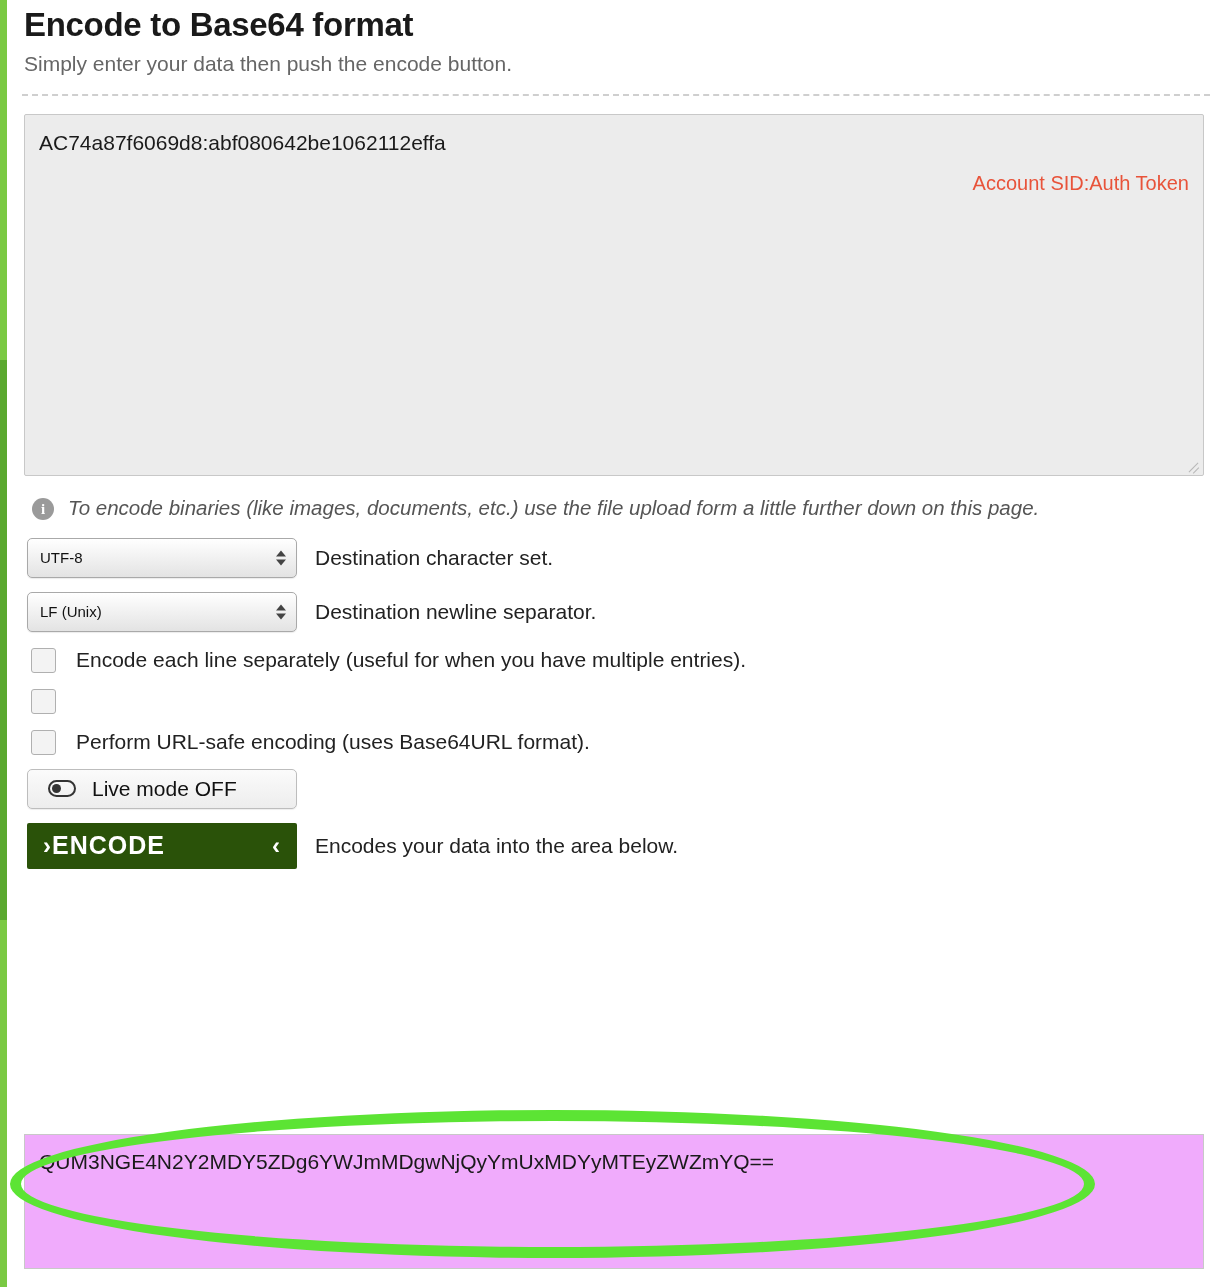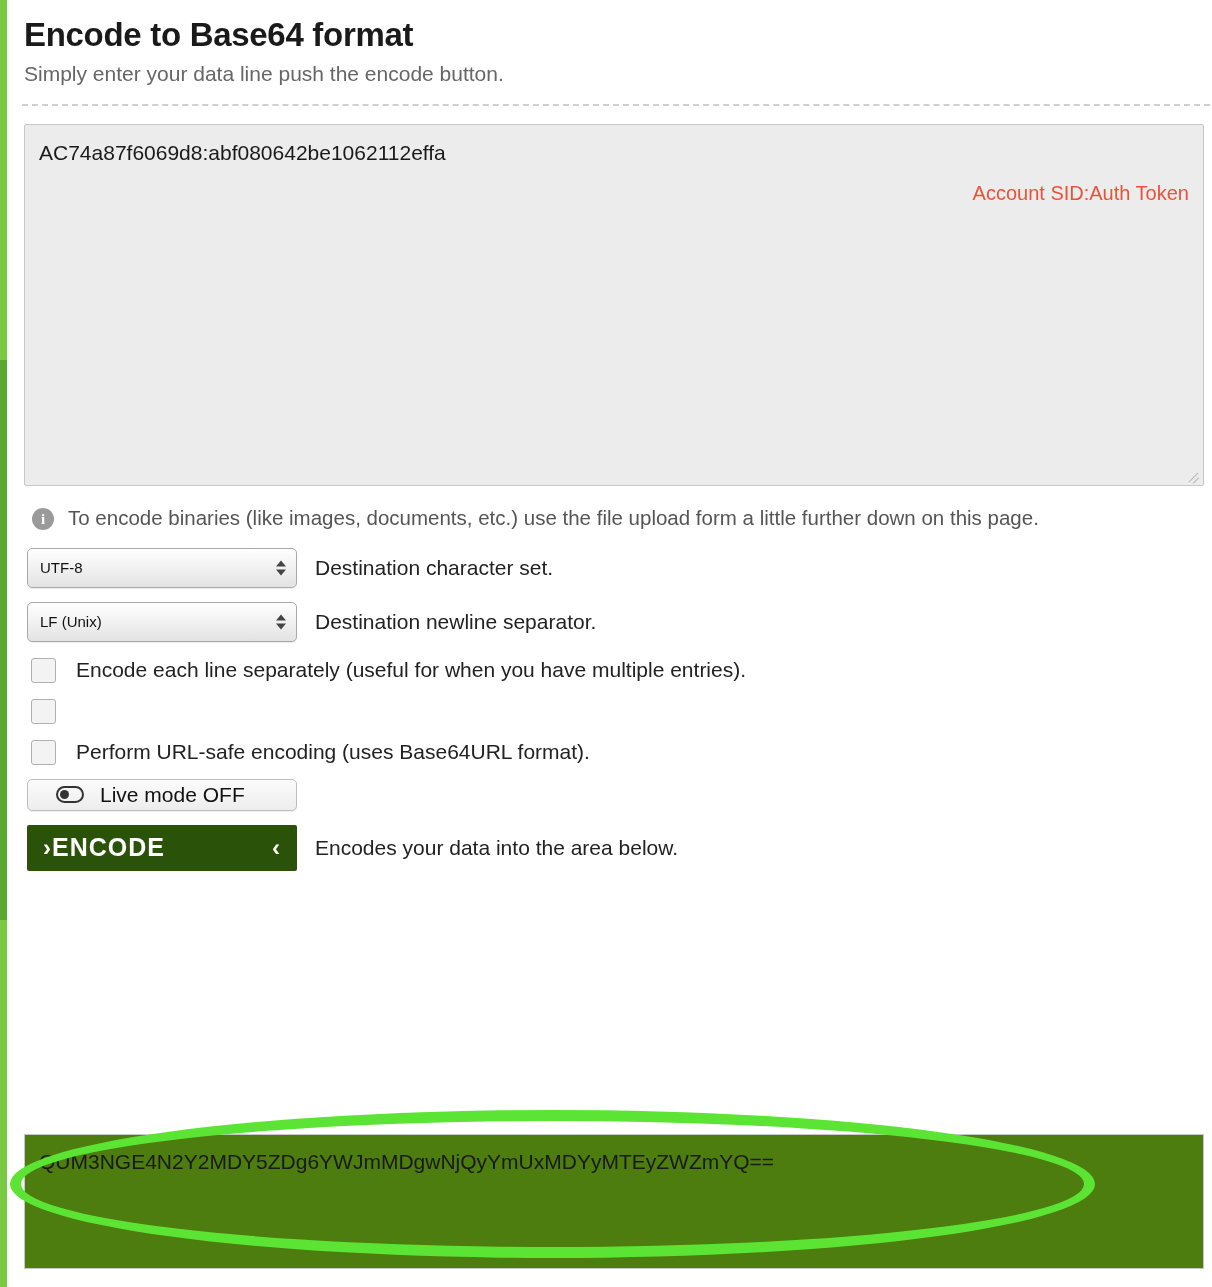--- a/index.html
+++ b/index.html
@@ -33,21 +33,21 @@
   .page {
     position: absolute;
     left: 0; top: 0;
     width: 1212px;
     padding: 0 8px 0 24px;
   }
 
   h1.title {
     font-size: 33px;
     font-weight: bold;
-    margin: 16px 0 0 0;
+    margin: 6px 0 0 0;
     letter-spacing: -0.3px;
     color: #1a1a1a;
   }
   .subtitle {
     font-size: 21px;
     color: #666;
     margin: 8px 0 0 0;
     font-weight: normal;
   }
   .divider {
@@ -119,20 +119,21 @@
     font-family: "Liberation Serif", serif;
     display: flex; align-items: center; justify-content: center;
     margin: 6px 14px 0 8px;
   }
   .note-text {
     font-size: 20.5px;
     color: #555;
     line-height: 1.55;
     text-align: justify;
     flex: 1;
+    font-style: italic;
   }
 
   .row {
     display: flex;
     align-items: center;
     margin-top: 14px;
   }
   .select {
     width: 270px;
     height: 40px;
@@ -186,28 +187,28 @@
     flex: 0 0 auto;
   }
   .check-label {
     font-size: 21px;
     color: #222;
     margin-left: 20px;
   }
 
   .live-btn {
     width: 270px;
-    height: 32px;
+    height: 40px;
     border: 1px solid #bdbdbd;
     border-radius: 5px;
     background: linear-gradient(#fbfbfb, #ededed);
     display: flex;
     align-items: center;
     margin-left: 3px;
-    padding-left: 28px;
+    padding-left: 20px;
     font-size: 21px;
     color: #111;
     box-shadow: 0 1px 1px rgba(0,0,0,0.07);
   }
   .toggle-icon {
     width: 28px; height: 17px;
     border: 2px solid #333;
     border-radius: 9px;
     position: relative;
     margin-right: 16px;
@@ -239,21 +240,21 @@
   }
   .encode-btn .chev { font-size: 24px; font-weight: bold; }
   .encode-btn .lbl { flex: 1; text-align: left; }
 
   .result-box {
     position: absolute;
     left: 24px;
     top: 1134px;
     width: 1180px;
     height: 135px;
-    background: #4d7c0f;
+    background: #f0abfc;
     border: 1px solid #c8c8c8;
     padding: 12px 14px;
   }
   .result-text {
     font-size: 21px;
     color: #1a1a1a;
     white-space: pre-wrap;
     word-break: break-all;
     line-height: 1.4;
   }
@@ -274,21 +275,21 @@
 
 <div class="left-strip">
   <div class="seg-a"></div>
   <div class="seg-b"></div>
   <div class="seg-c"></div>
 </div>
 
 <div class="page">
 
   <h1 class="title">Encode to Base64 format</h1>
-  <p class="subtitle">Simply enter your data line push the encode button.</p>
+  <p class="subtitle">Simply enter your data then push the encode button.</p>
   <hr class="divider">
 
   <div class="textarea-box">
     <div class="ta-line">AC74a87f6069d8:abf080642be1062112effa</div>
     <div class="ta-annotation">Account SID:Auth Token</div>
     <span class="resize-grip"></span>
   </div>
 
   <div class="note">
     <span class="info-icon">i</span>

